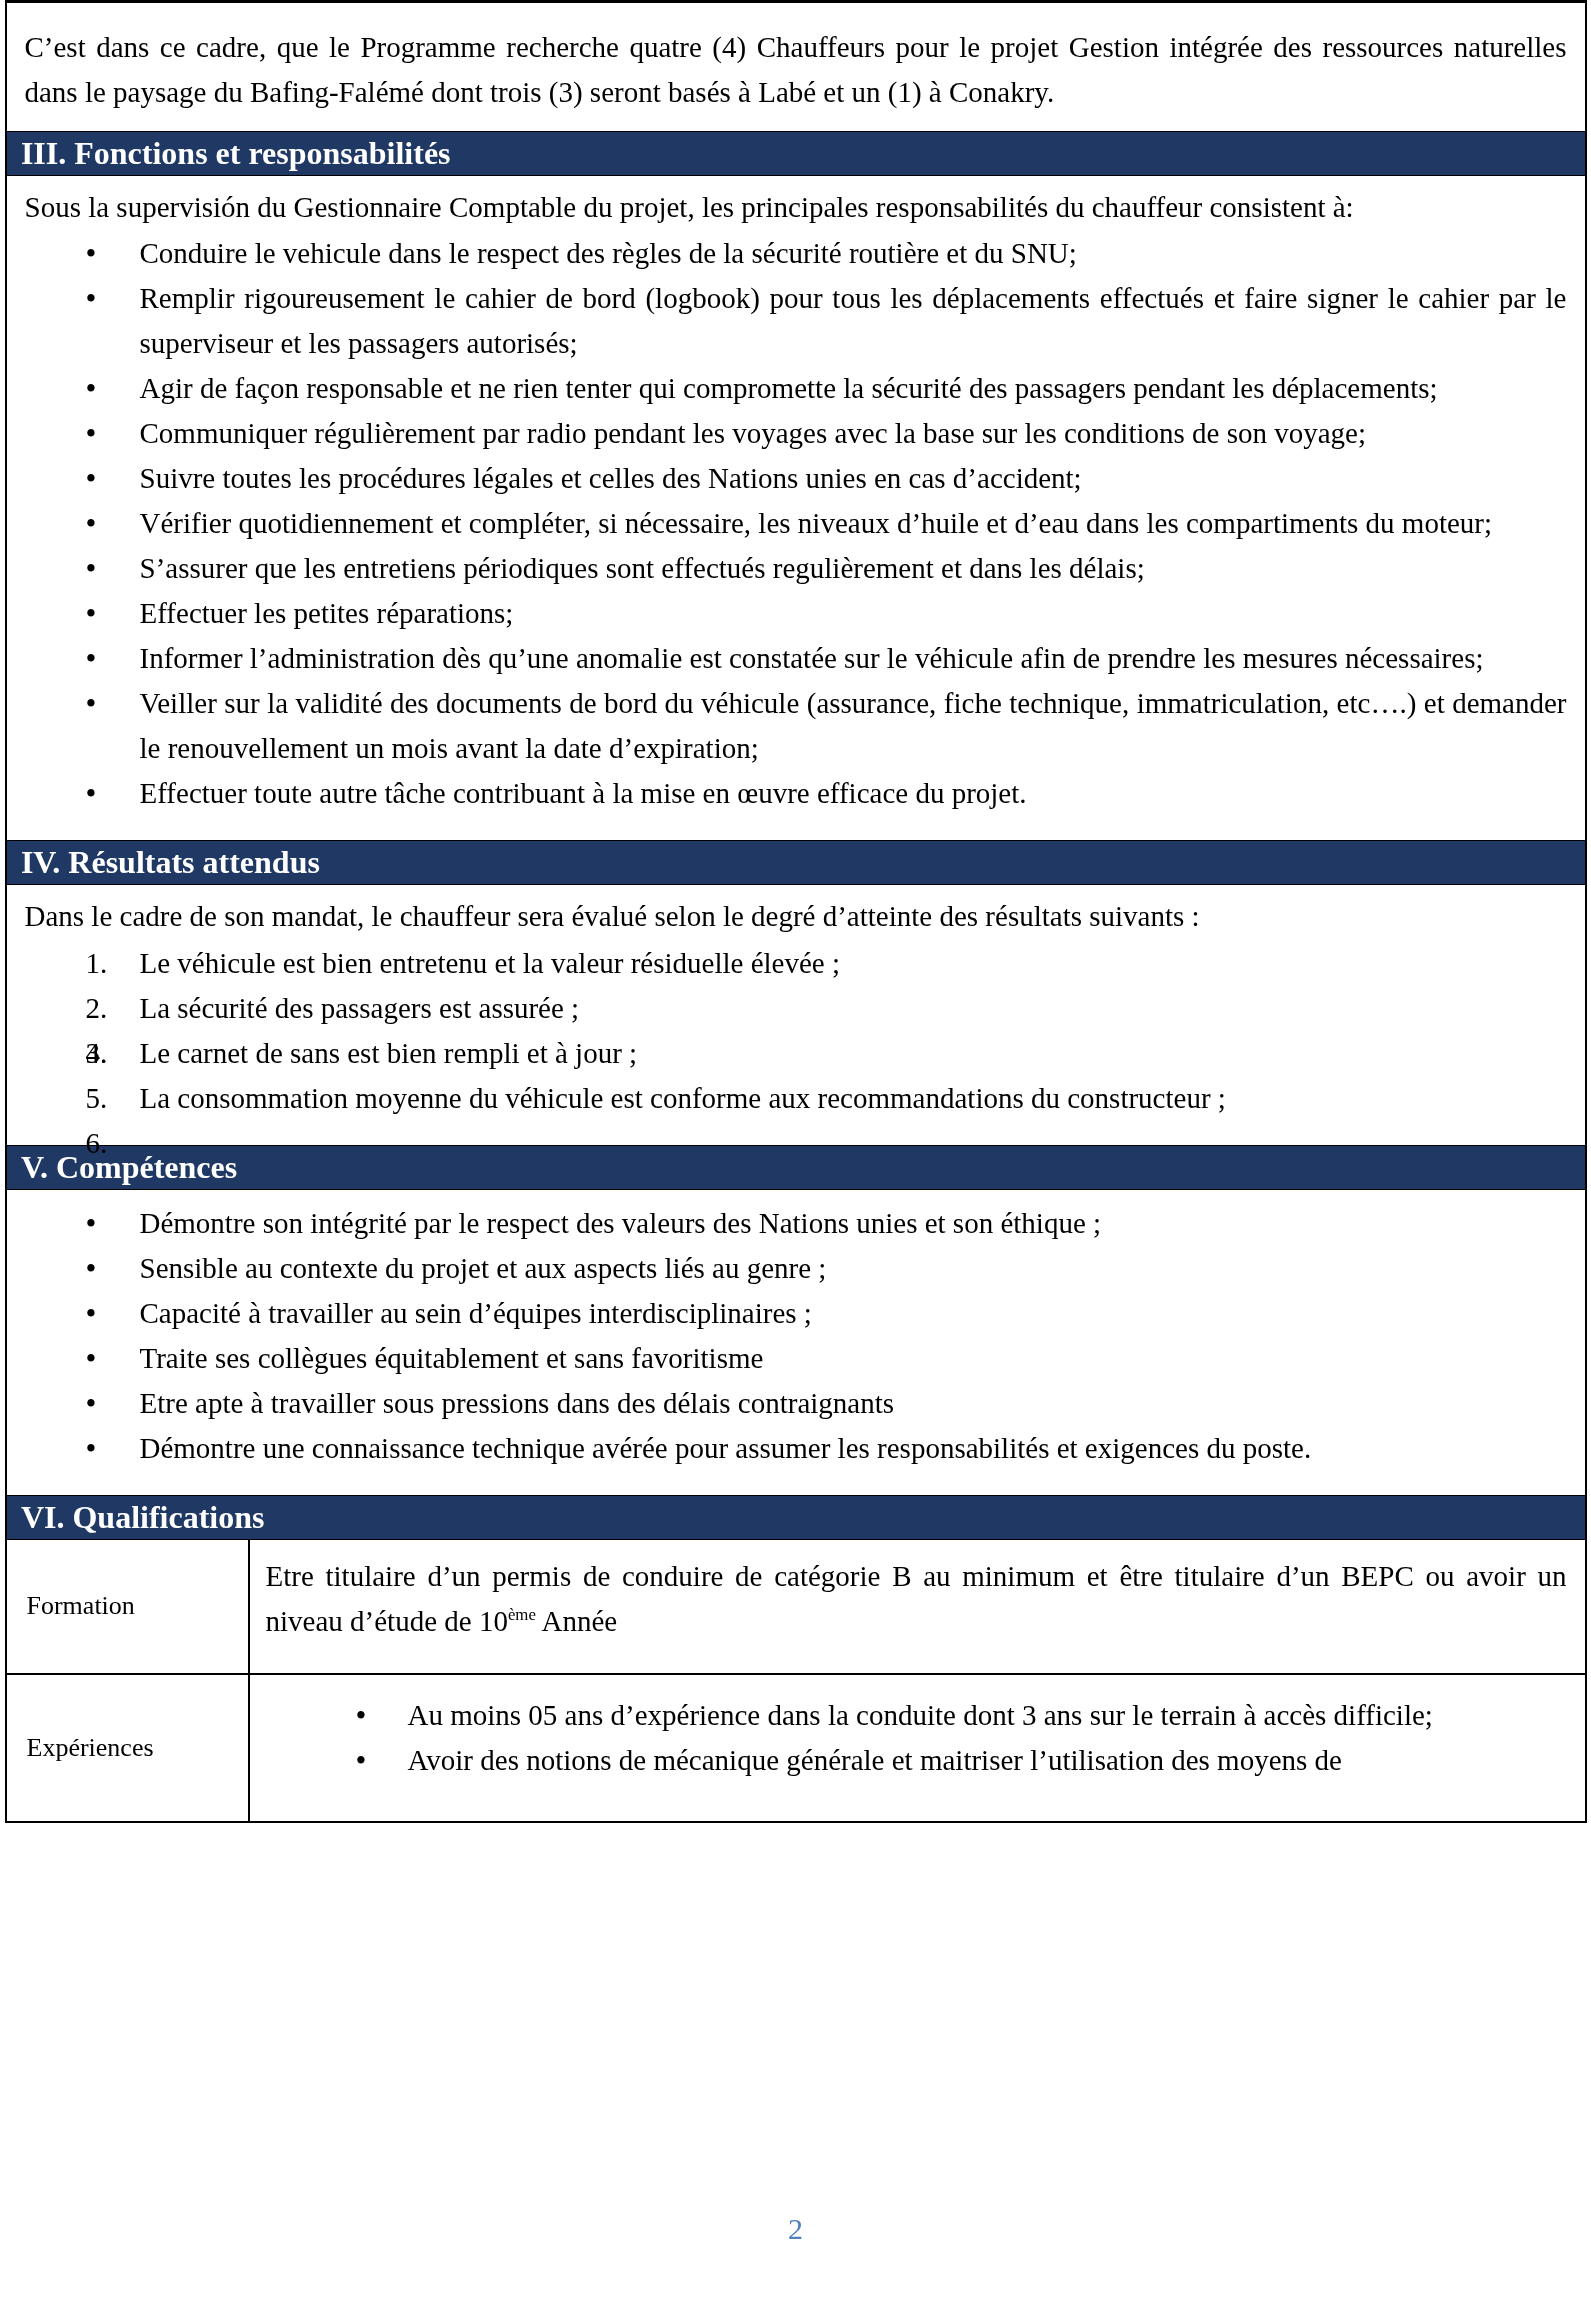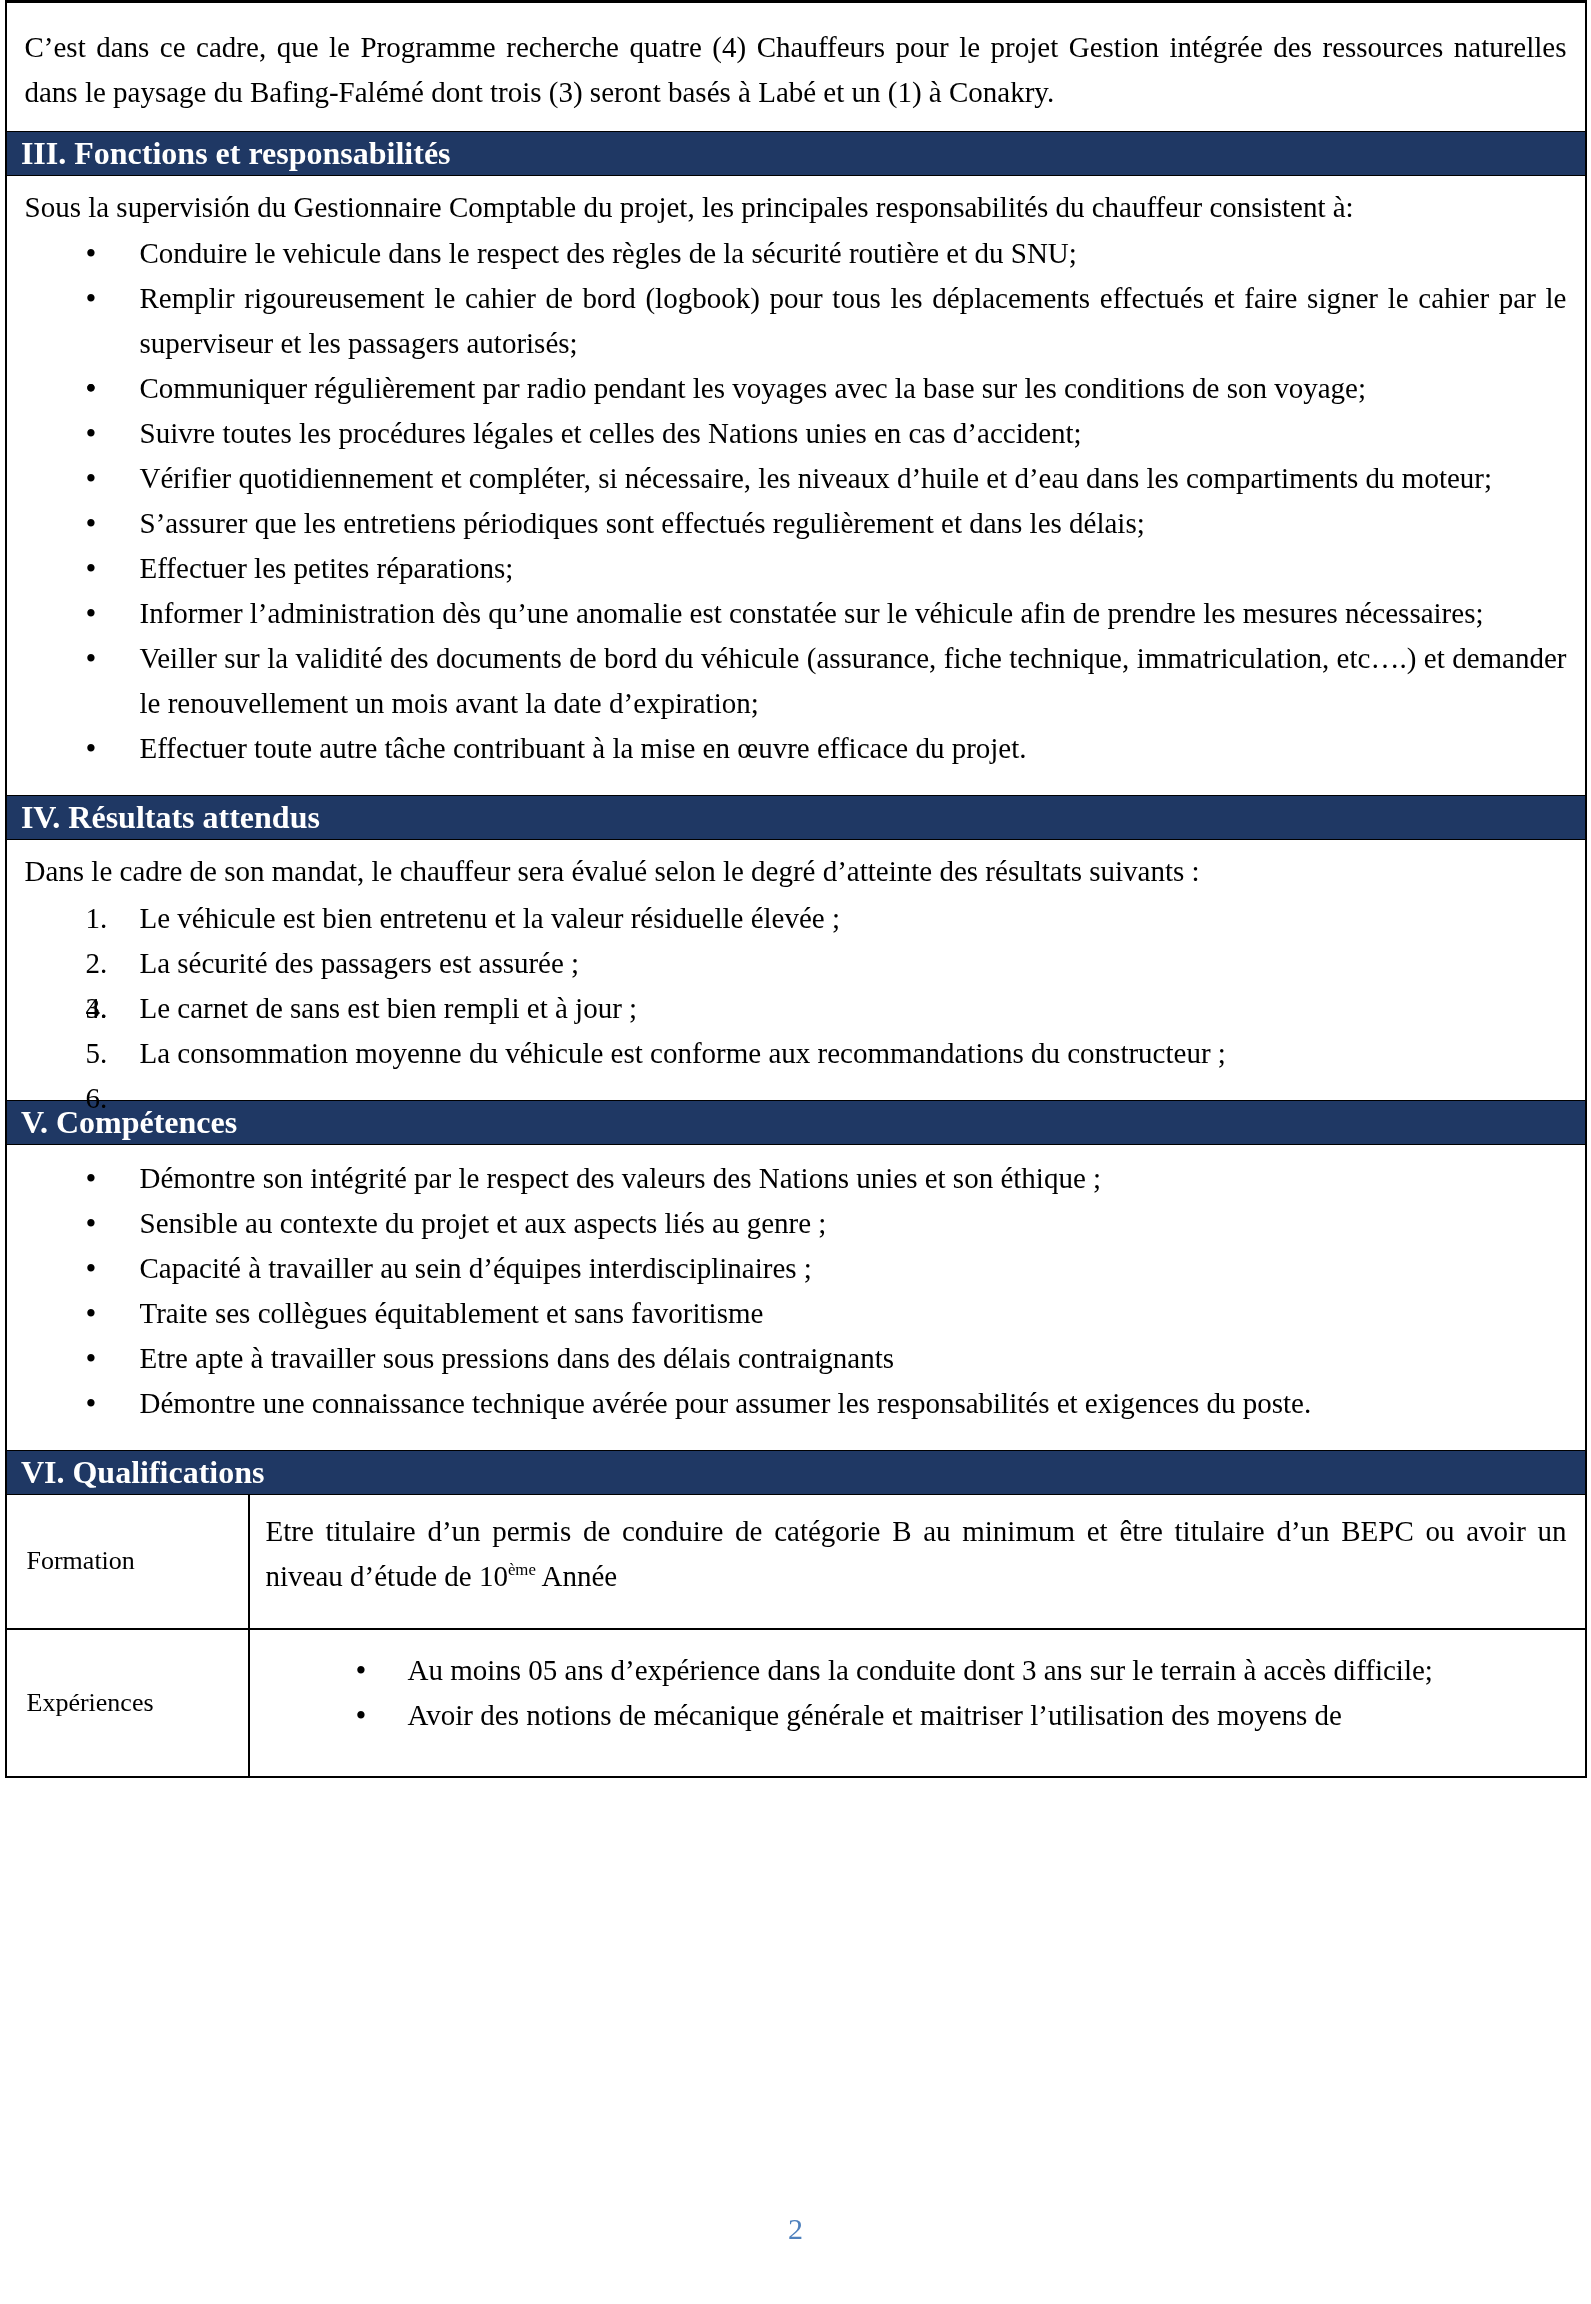--- a/index.html
+++ b/index.html
@@ -106,21 +106,21 @@
     <div class="cell cell-intro">C’est dans ce cadre, que le Programme recherche quatre (4) Chauffeurs pour le projet Gestion intégrée des ressources naturelles dans le paysage du Bafing-Falémé dont trois (3) seront basés à Labé et un (1) à Conakry.</div>
 
     <div class="band">
       <span>III. Fonctions et responsabilités</span>
     </div>
     <div class="cell">
       <div>Sous la supervisión du Gestionnaire Comptable du projet, les principales responsabilités du chauffeur consistent à:</div>
       <div class="list">
         <div class="bullet-item"><span class="marker">•</span><span>Conduire le vehicule dans le respect des règles de la sécurité routière et du SNU;</span></div>
         <div class="bullet-item"><span class="marker">•</span><span>Remplir rigoureusement le cahier de bord (logbook) pour tous les déplacements effectués et faire signer le cahier par le superviseur et les passagers autorisés;</span></div>
-        <div class="bullet-item"><span class="marker">•</span></div>
+        <div class="bullet-item"><span class="marker">•</span><span>Agir de façon responsable et ne rien tenter qui compromette la sécurité des passagers pendant les déplacements;</span></div>
         <div class="bullet-item"><span class="marker">•</span><span>Communiquer régulièrement par radio pendant les voyages avec la base sur les conditions de son voyage;</span></div>
         <div class="bullet-item"><span class="marker">•</span><span>Suivre toutes les procédures légales et celles des Nations unies en cas d’accident;</span></div>
         <div class="bullet-item"><span class="marker">•</span><span>Vérifier quotidiennement et compléter, si nécessaire, les niveaux d’huile et d’eau dans les compartiments du moteur;</span></div>
         <div class="bullet-item"><span class="marker">•</span><span>S’assurer que les entretiens périodiques sont effectués regulièrement et dans les délais;</span></div>
         <div class="bullet-item"><span class="marker">•</span><span>Effectuer les petites réparations;</span></div>
         <div class="bullet-item"><span class="marker">•</span><span>Informer l’administration dès qu’une anomalie est constatée sur le véhicule afin de prendre les mesures nécessaires;</span></div>
         <div class="bullet-item"><span class="marker">•</span><span>Veiller sur la validité des documents de bord du véhicule (assurance, fiche technique, immatriculation, etc….) et demander le renouvellement un mois avant la date d’expiration;</span></div>
         <div class="bullet-item"><span class="marker">•</span><span>Effectuer toute autre tâche contribuant à la mise en œuvre efficace du projet.</span></div>
       </div>
     </div>

